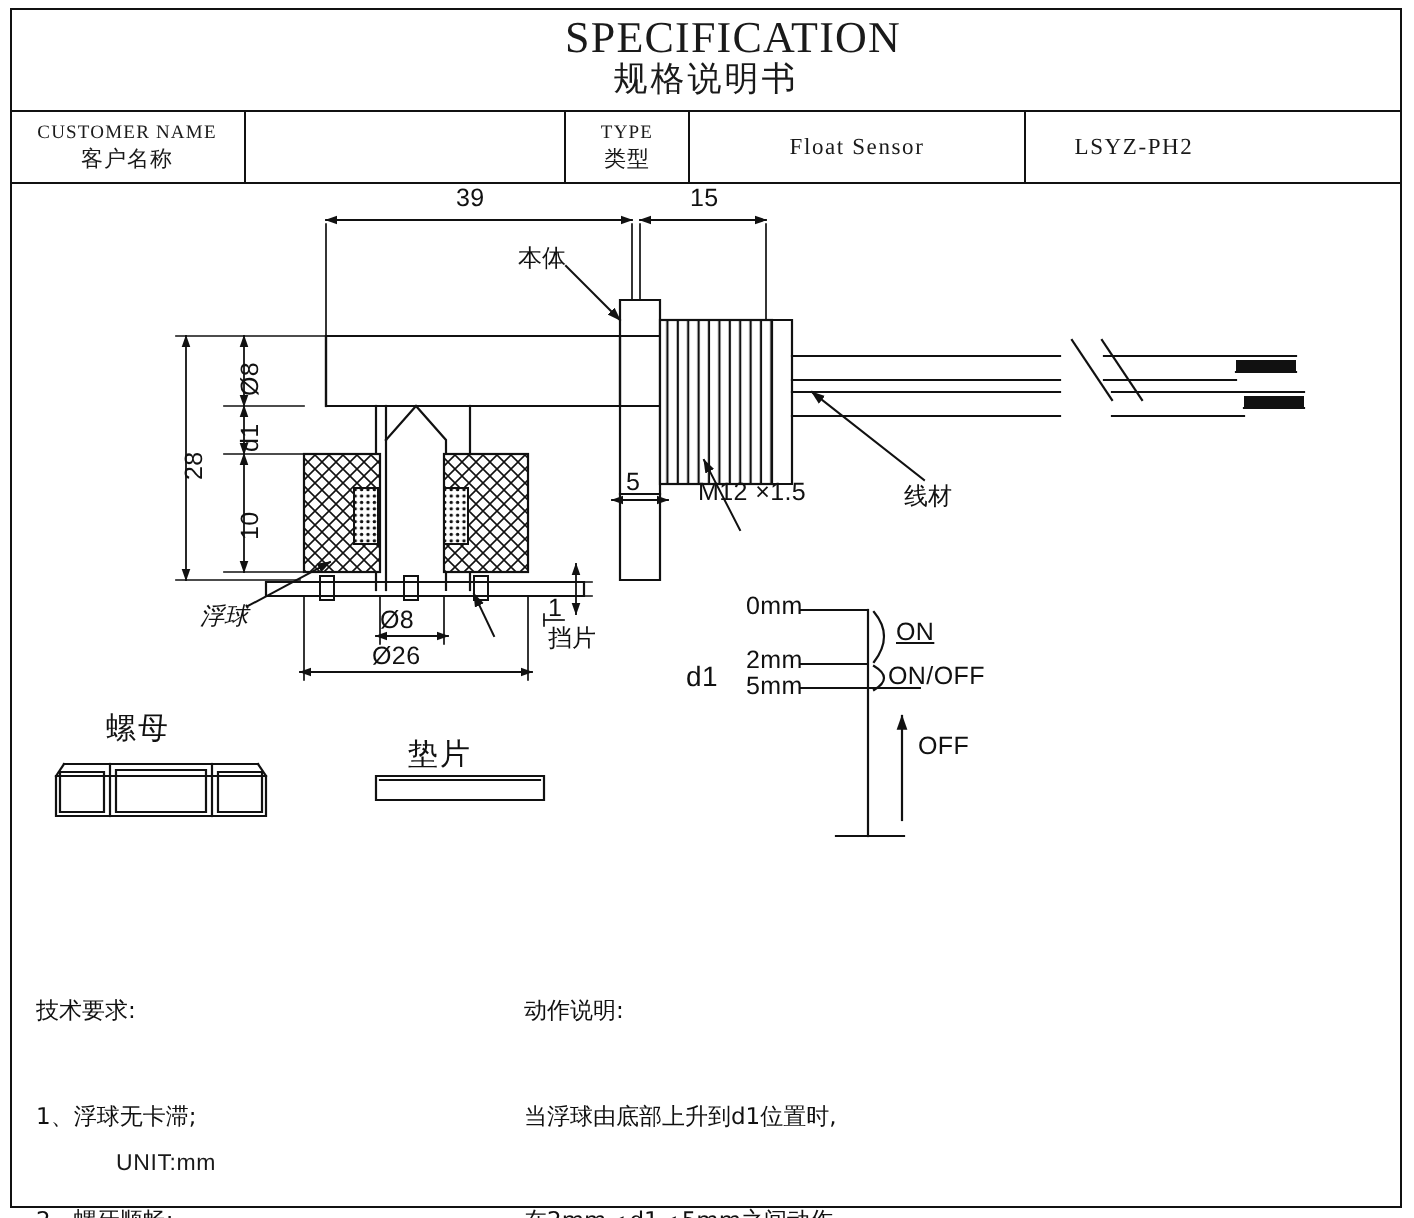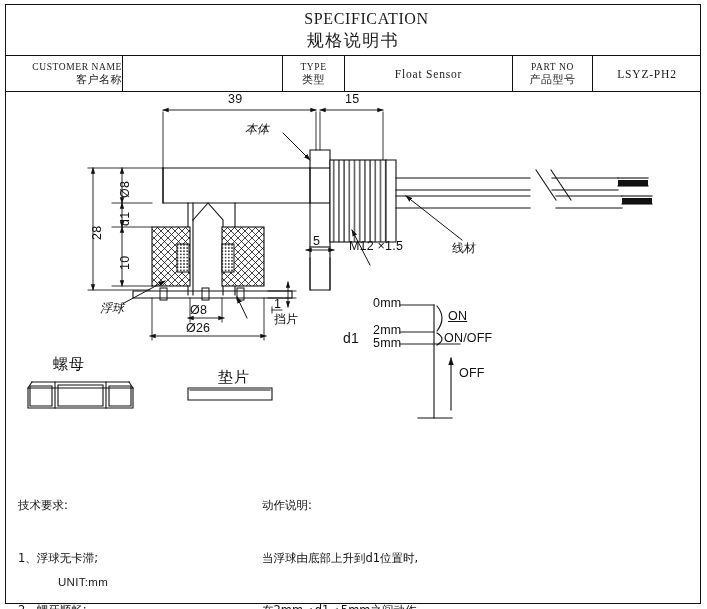--- a/index.html
+++ b/index.html
@@ -44,21 +44,21 @@
     width: 100%;
     height: 52px;
     border-bottom: 1.4px solid #111;
     box-sizing: border-box;
     display: flex;
     flex-direction: column;
     align-items: center;
     justify-content: center;
   }
   .spec-en {
-    font-size: 16px;
+    font-size: 22px;
     letter-spacing: 0.6px;
     line-height: 22px;
     font-family: "Liberation Serif", serif;
     margin-left: 27px;
   }
   .spec-cn {
     font-size: 17px;
     line-height: 21px;
     letter-spacing: 1.5px;
     font-family: "DejaVu Sans", sans-serif;
@@ -92,21 +92,21 @@
     font-size: 11px;
     line-height: 14px;
     letter-spacing: 0.5px;
     font-family: "DejaVu Sans", sans-serif;
   }
   .cell .val {
     font-size: 11.5px;
     letter-spacing: 0.8px;
     font-family: "Liberation Serif", serif;
   }
-  .c-custname { width: 118px; align-items: flex-end; }
+  .c-custname { width: 118px; }
   .c-custval  { width: 160px; }
   .c-type     { width: 62px; }
   .c-typeval  { width: 168px; }
   .c-partno   { width: 80px; }
   .c-partval  { width: 108px; }
 
   
   svg.draw {
     position: absolute;
     left: 0; top: 0;
@@ -178,24 +178,20 @@
         <div class="en">CUSTOMER NAME</div>
         <div class="cn">客户名称</div>
       </div>
       <div class="cell c-custval"></div>
       <div class="cell c-type">
         <div class="en">TYPE</div>
         <div class="cn">类型</div>
       </div>
       <div class="cell c-typeval">
         <div class="val">Float Sensor</div>
-      </div>
-      <div class="cell c-partno">
-        <div class="en">PART NO</div>
-        <div class="cn">产品型号</div>
       </div>
       <div class="cell c-partval">
         <div class="val">LSYZ-PH2</div>
       </div>
     </div>
   </div>
 
   <svg class="draw" viewBox="0 0 707 609" xmlns="http://www.w3.org/2000/svg">
     <defs>
       <marker id="ar-s" viewBox="0 0 10 10" refX="9" refY="5" markerWidth="7" markerHeight="7" orient="auto-start-reverse">
@@ -374,28 +370,28 @@
 
   <div class="lbl lbl-num rot90" style="left:90px; top:240px;">28</div>
   <div class="lbl lbl-num rot90" style="left:118px; top:198px;">Ø8</div>
   <div class="lbl lbl-num rot90" style="left:118px; top:226px;">d1</div>
   <div class="lbl lbl-num rot90" style="left:118px; top:270px;">10</div>
 
   <div class="lbl lbl-num" style="left:190px; top:303px;">Ø8</div>
   <div class="lbl lbl-num" style="left:186px; top:321px;">Ø26</div>
   <div class="lbl lbl-num" style="left:274px; top:297px;">1</div>
 
-  <div class="lbl lbl-cn" style="left:245px; top:121px;font-style:italic;">本体</div>
+  <div class="lbl lbl-cn" style="left:259px; top:121px;">本体</div>
   <div class="lbl lbl-num" style="left:349px; top:239px;">M12 ×1.5</div>
   <div class="lbl lbl-cn" style="left:452px; top:240px;">线材</div>
   <div class="lbl lbl-cn" style="left:100px; top:300px;font-style:italic;">浮球</div>
   <div class="lbl lbl-cn" style="left:231px; top:311px;margin-left:43px;">挡片</div>
 
   <div class="lbl lbl-big" style="left:53px; top:355px;text-align:right;">螺母</div>
-  <div class="lbl lbl-big" style="left:218px; top:368px;text-align:right;">垫片</div>
+  <div class="lbl lbl-big" style="left:204px; top:368px;text-align:right;">垫片</div>
 
   <div class="lbl lbl-num" style="left:343px; top:330px; font-size:14px;">d1</div>
   <div class="lbl lbl-num" style="left:373px; top:296px;">0mm</div>
   <div class="lbl lbl-num" style="left:448px; top:309px;text-decoration:underline;">ON</div>
   <div class="lbl lbl-num" style="left:373px; top:323px;">2mm</div>
   <div class="lbl lbl-num" style="left:444px; top:331px;">ON/OFF</div>
   <div class="lbl lbl-num" style="left:373px; top:336px;">5mm</div>
   <div class="lbl lbl-num" style="left:459px; top:366px;">OFF</div>
 
   <div class="notes" id="tech-notes">

